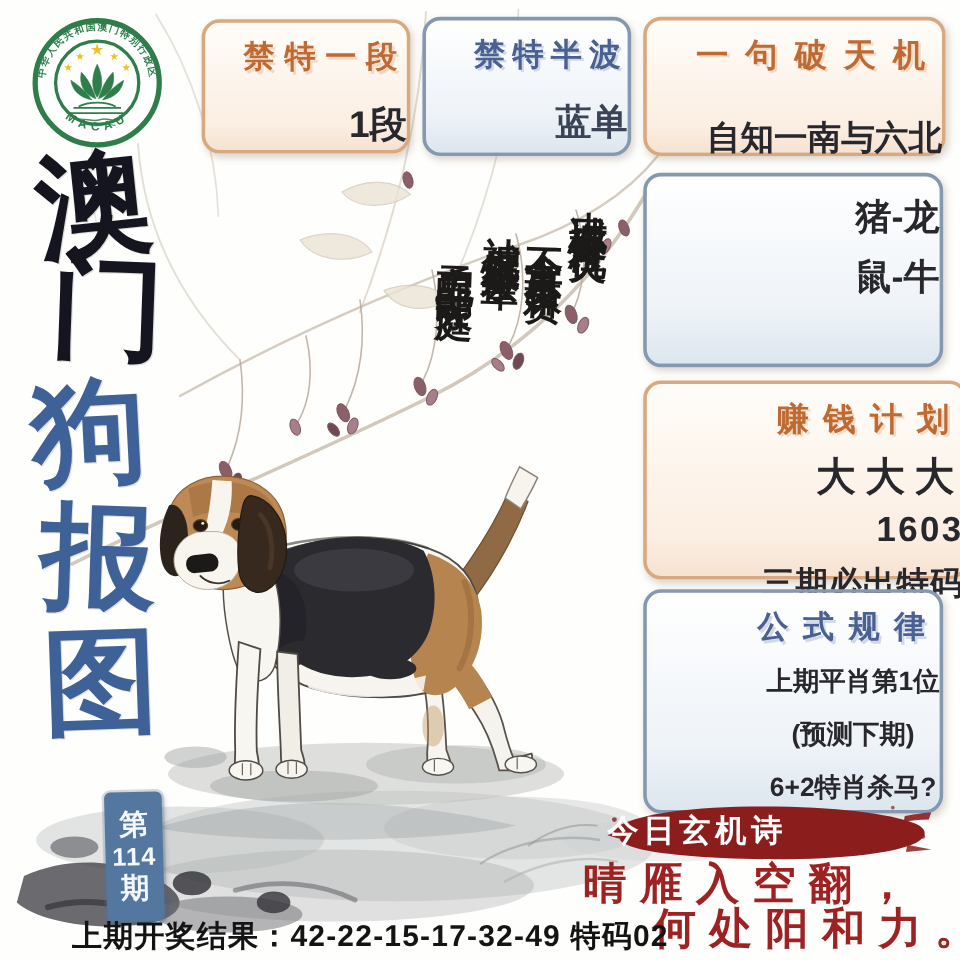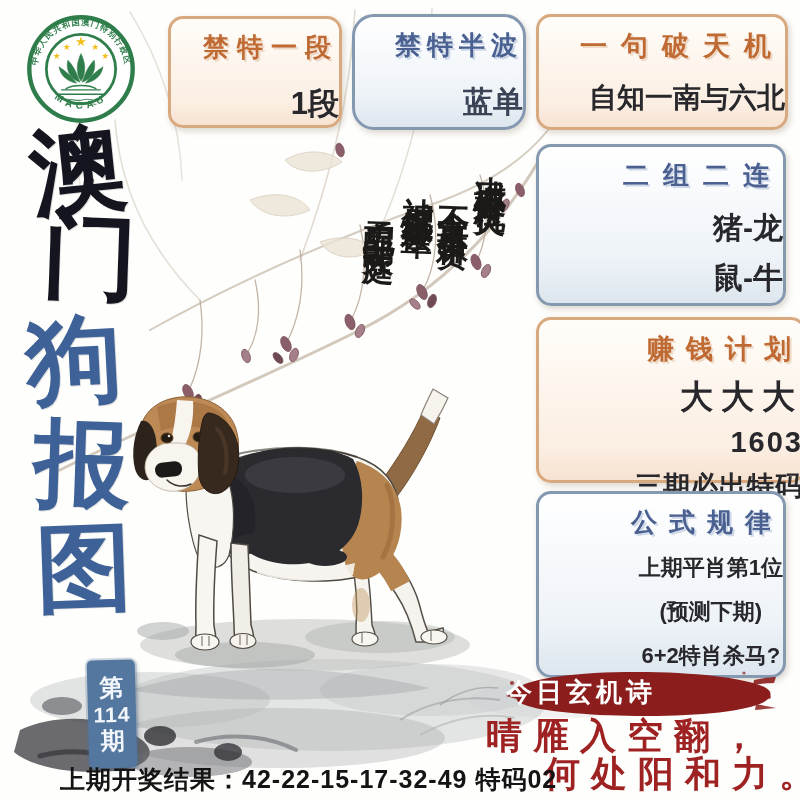--- a/index.html
+++ b/index.html
@@ -47,27 +47,27 @@
     font-family:"Liberation Sans",sans-serif;
   }
   .warm .box-header{color:#c06a33;text-shadow:2px 2px 0 rgba(190,130,80,.25);}
   .cool .box-header{color:#4a6090;text-shadow:2px 2px 0 rgba(100,130,175,.28);}
   .box-body{font-weight:bold;color:#28282c;}
 
   #box-t1{left:168px;top:16px;width:174px;height:112px;}
   #box-t1 .box-header{font-size:26px;letter-spacing:8px;margin-left:8px;}
   #box-t1 .box-body{font-size:31px;margin-top:18px;}
 
-  #box-t2{left:352px;top:14px;width:174px;height:116px;border-radius:22px;}
+  #box-t2{left:352px;top:14px;width:174px;height:116px;}
   #box-t2 .box-header{font-size:26px;letter-spacing:6px;margin-left:6px;}
   #box-t2 .box-body{font-size:30px;margin-top:19px;color:#3a4456;}
 
   #box-t3{left:536px;top:14px;width:252px;height:116px;}
   #box-t3 .box-header{font-size:27px;letter-spacing:14px;margin-left:14px;}
-  #box-t3 .box-body{font-size:28px;margin-top:15px;}
+  #box-t3 .box-body{font-size:28px;margin-top:32px;}
 
   #box-s1{left:536px;top:144px;width:250px;height:162px;}
   #box-s1 .box-header{font-size:26px;letter-spacing:14px;margin-left:14px;}
   #box-s1 .box-body{font-size:30px;margin-top:10px;line-height:50px;text-align:center;}
 
   #box-s2{left:536px;top:317px;width:270px;height:166px;}
   #box-s2 .box-header{font-size:27px;letter-spacing:12px;margin-left:12px;}
   #box-s2 .line1{font-size:33px;margin-top:8px;letter-spacing:8px;}
   #box-s2 .line2{font-size:29px;margin-top:6px;letter-spacing:2px;}
   #box-s2 .line3{font-size:27px;margin-top:9px;letter-spacing:1px;}
@@ -311,21 +311,20 @@
   <div id="box-t2" class="abs box cool">
     <div class="box-header">禁特半波</div>
     <div class="box-body">蓝单</div>
   </div>
   <div id="box-t3" class="abs box warm">
     <div class="box-header">一句破天机</div>
     <div class="box-body">自知一南与六北</div>
   </div>
 
   <div id="box-s1" class="abs box cool">
-    <div class="box-header">二组二连</div>
     <div class="box-body">
       <div>猪-龙</div>
       <div>鼠-牛</div>
     </div>
   </div>
   <div id="box-s2" class="abs box warm">
     <div class="box-header">赚钱计划</div>
     <div class="box-body line1">大大大</div>
     <div class="box-body line2">1603</div>
     <div class="box-body line3">三期必出特码</div>

